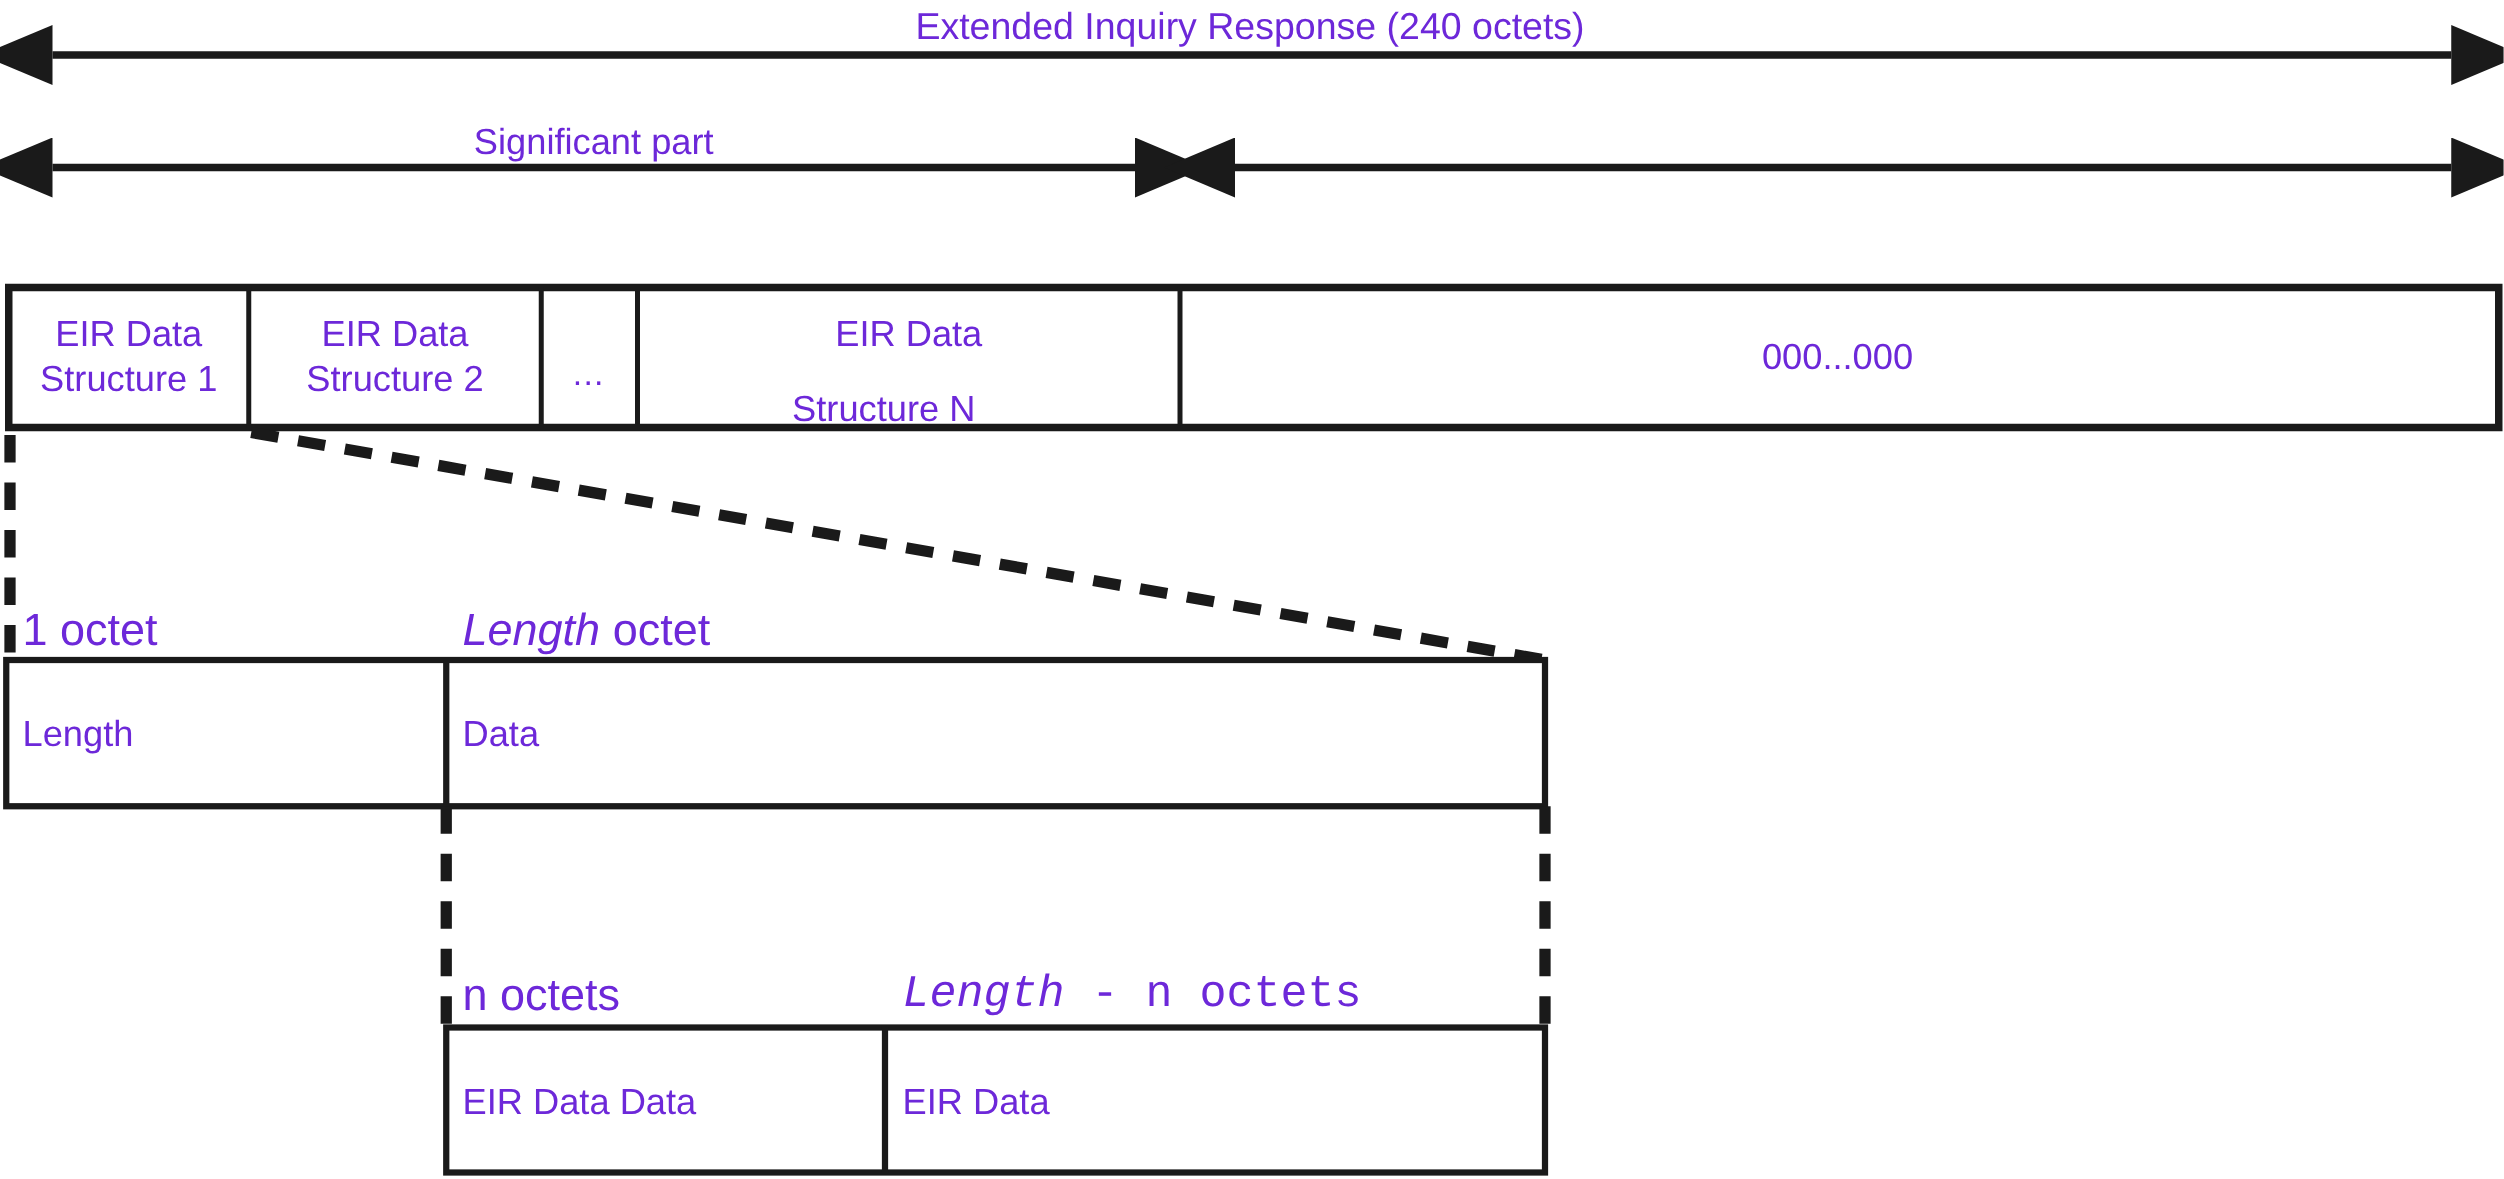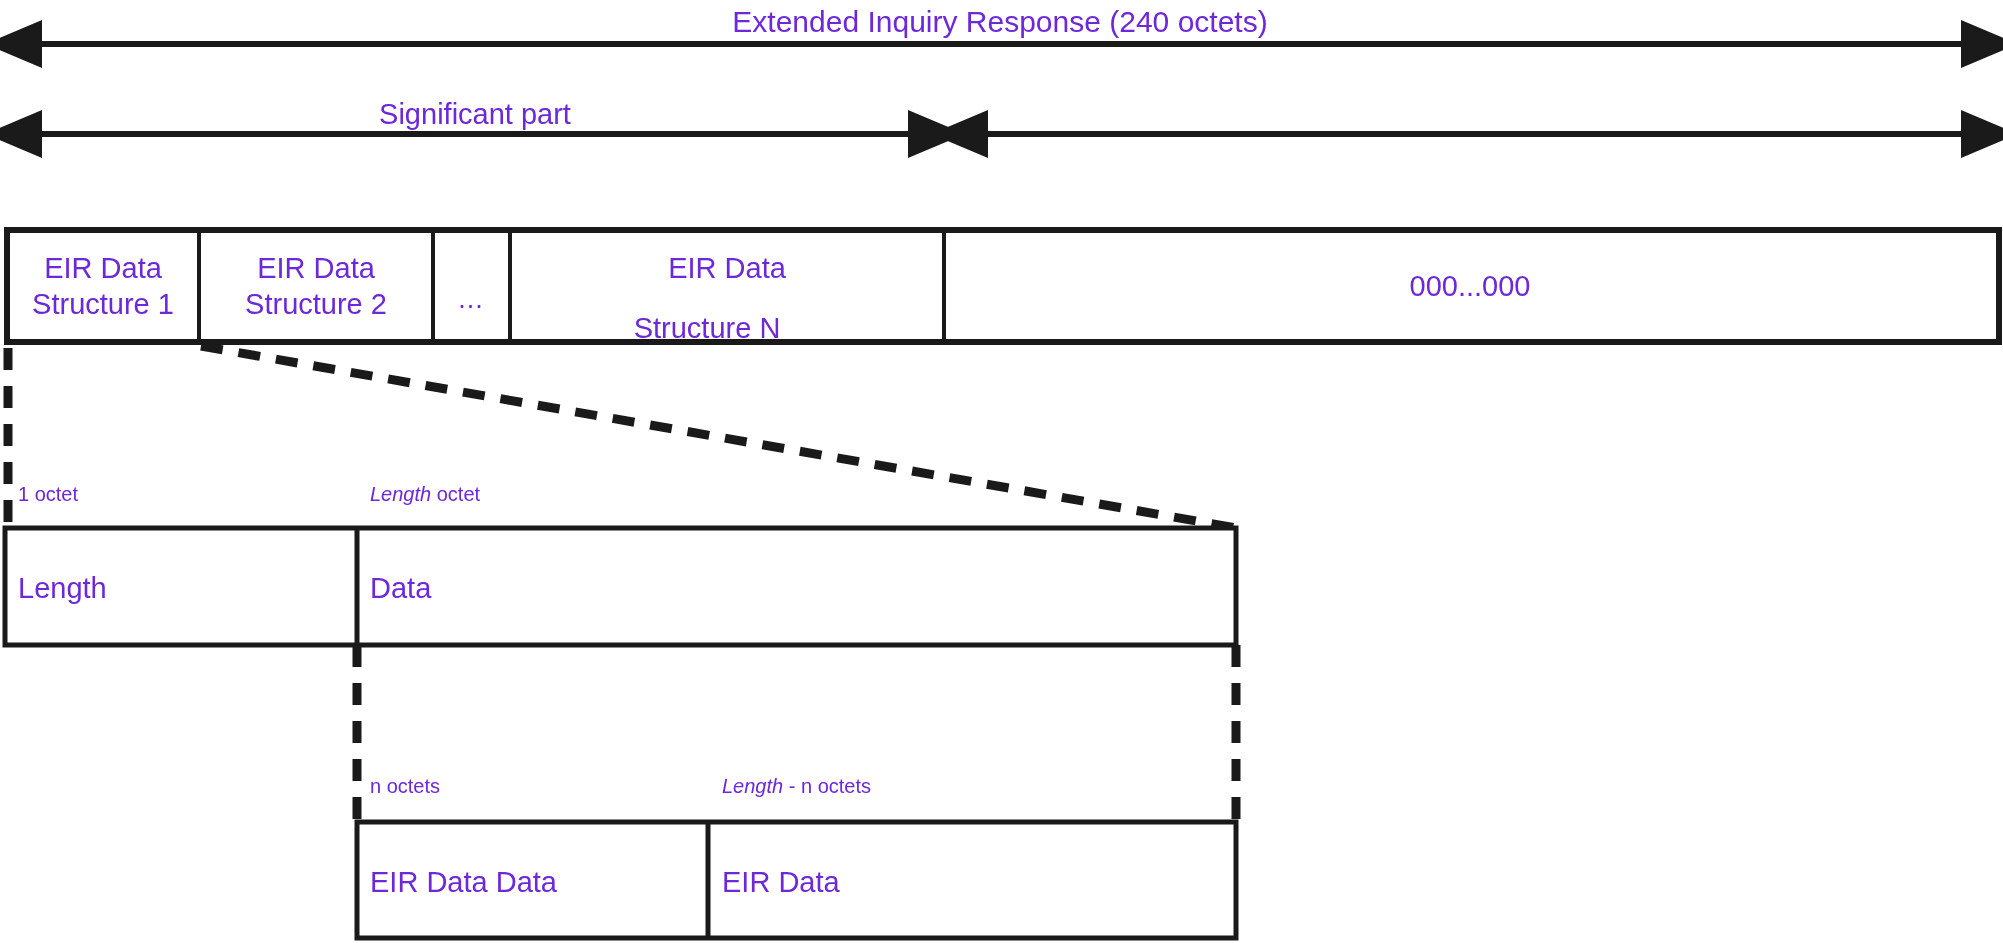--- a/index.html
+++ b/index.html
@@ -34,21 +34,21 @@
   }
   .lbl-center {
     text-align: center;
     transform: translateX(-50%);
   }
   .t-title     { font-size: 30px; }
   .t-part      { font-size: 29px; text-align: right; }
   .t-cell      { font-size: 29px; }
   .t-zeros     { font-size: 29px; }
   .t-dots      { font-size: 27px; letter-spacing: 1px; }
-  .t-meas      { font-size: 20px; }
+  .t-meas      { font-size: 36px; }
   .t-field     { font-size: 29px; }
   .ital { font-style: italic; }
 </style>
 </head>
 <body>
 
 <div id="diagram-root">
 
   <svg class="svg-layer" viewBox="0 0 2003 943">
     <defs>
@@ -122,18 +122,18 @@
 
   <div class="lbl t-meas" style="left:18px; top:483px;"><span>1 octet</span></div>
 
   <div class="lbl t-meas" style="left:370px; top:483px;"><span class="ital">Length</span><span> octet</span></div>
 
   <div class="lbl t-field" style="left:18px; top:572px;">Length</div>
   <div class="lbl t-field" style="left:370px; top:572px;">Data</div>
 
   <div class="lbl t-meas" style="left:370px; top:775px;"><span>n octets</span></div>
 
-  <div class="lbl t-meas" style="left:722px; top:775px;"><span class="ital">Length</span><span> - n octets</span></div>
+  <div class="lbl t-meas" style="left:722px; top:775px;font-family:Liberation Mono, monospace;"><span class="ital">Length</span><span> - n octets</span></div>
 
   <div class="lbl t-field" style="left:370px; top:866px;">EIR Data Data</div>
   <div class="lbl t-field" style="left:722px; top:866px;">EIR Data</div>
 
 </div>
 
 </body></html>

